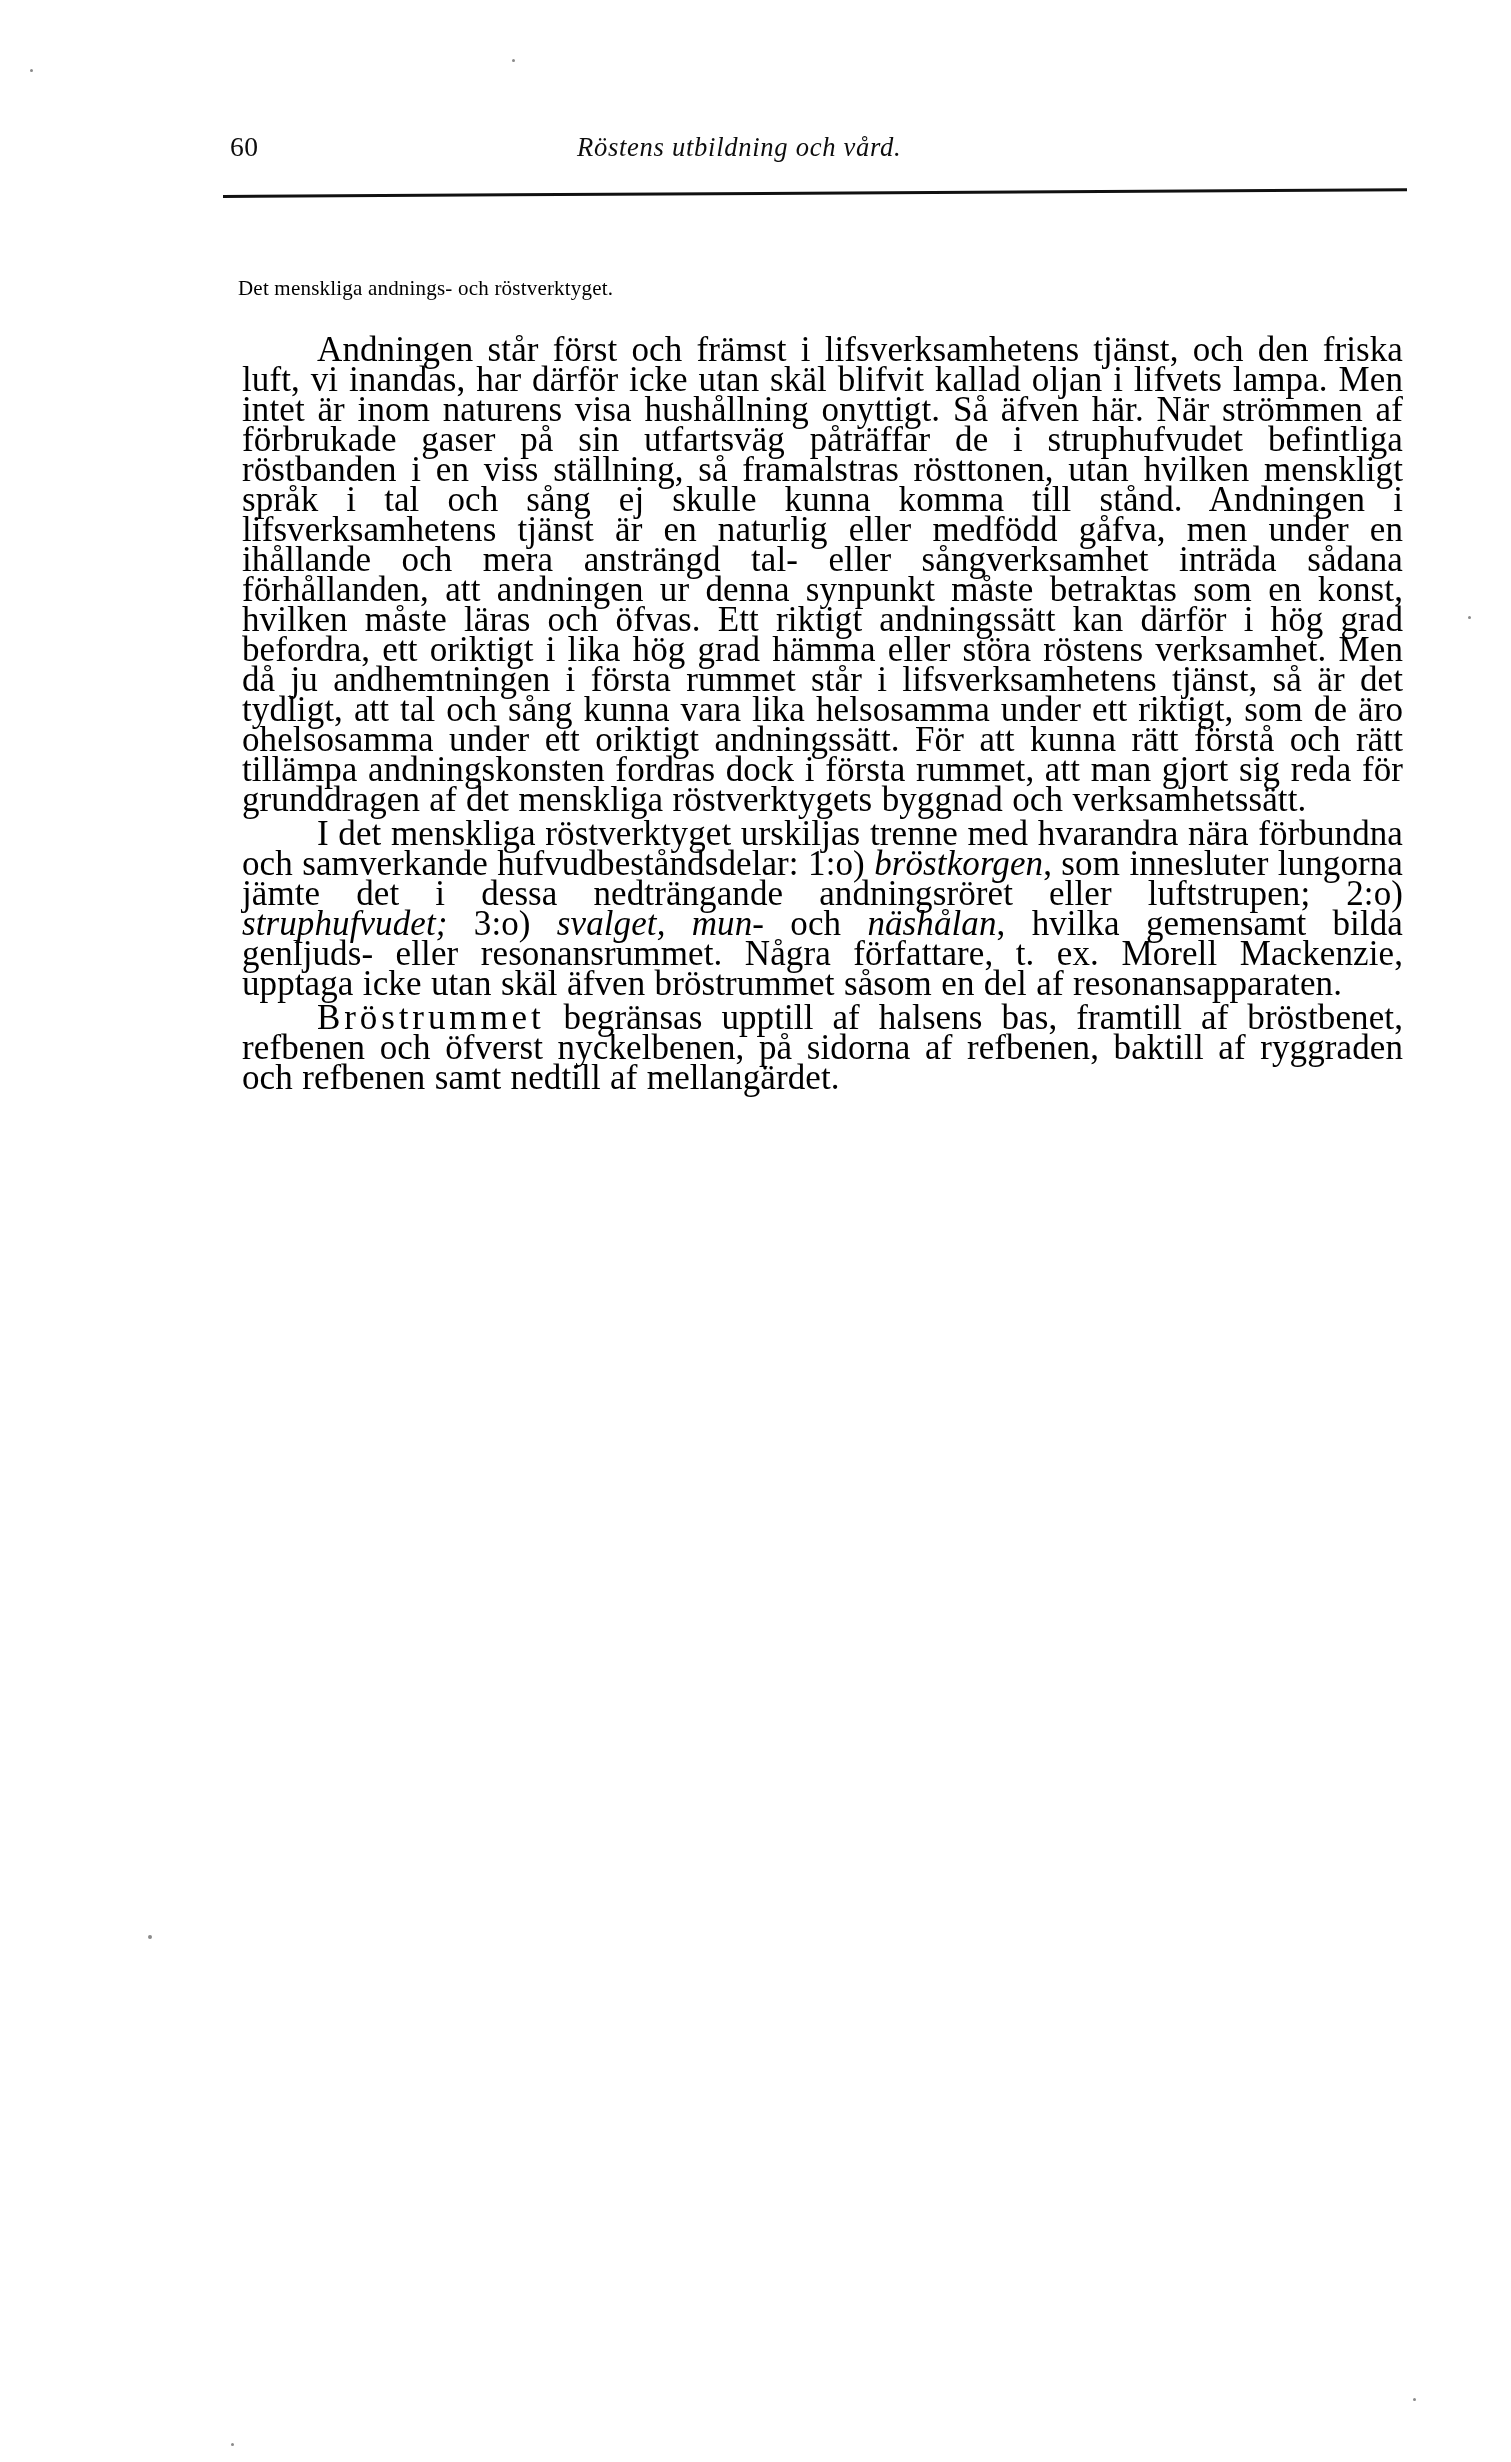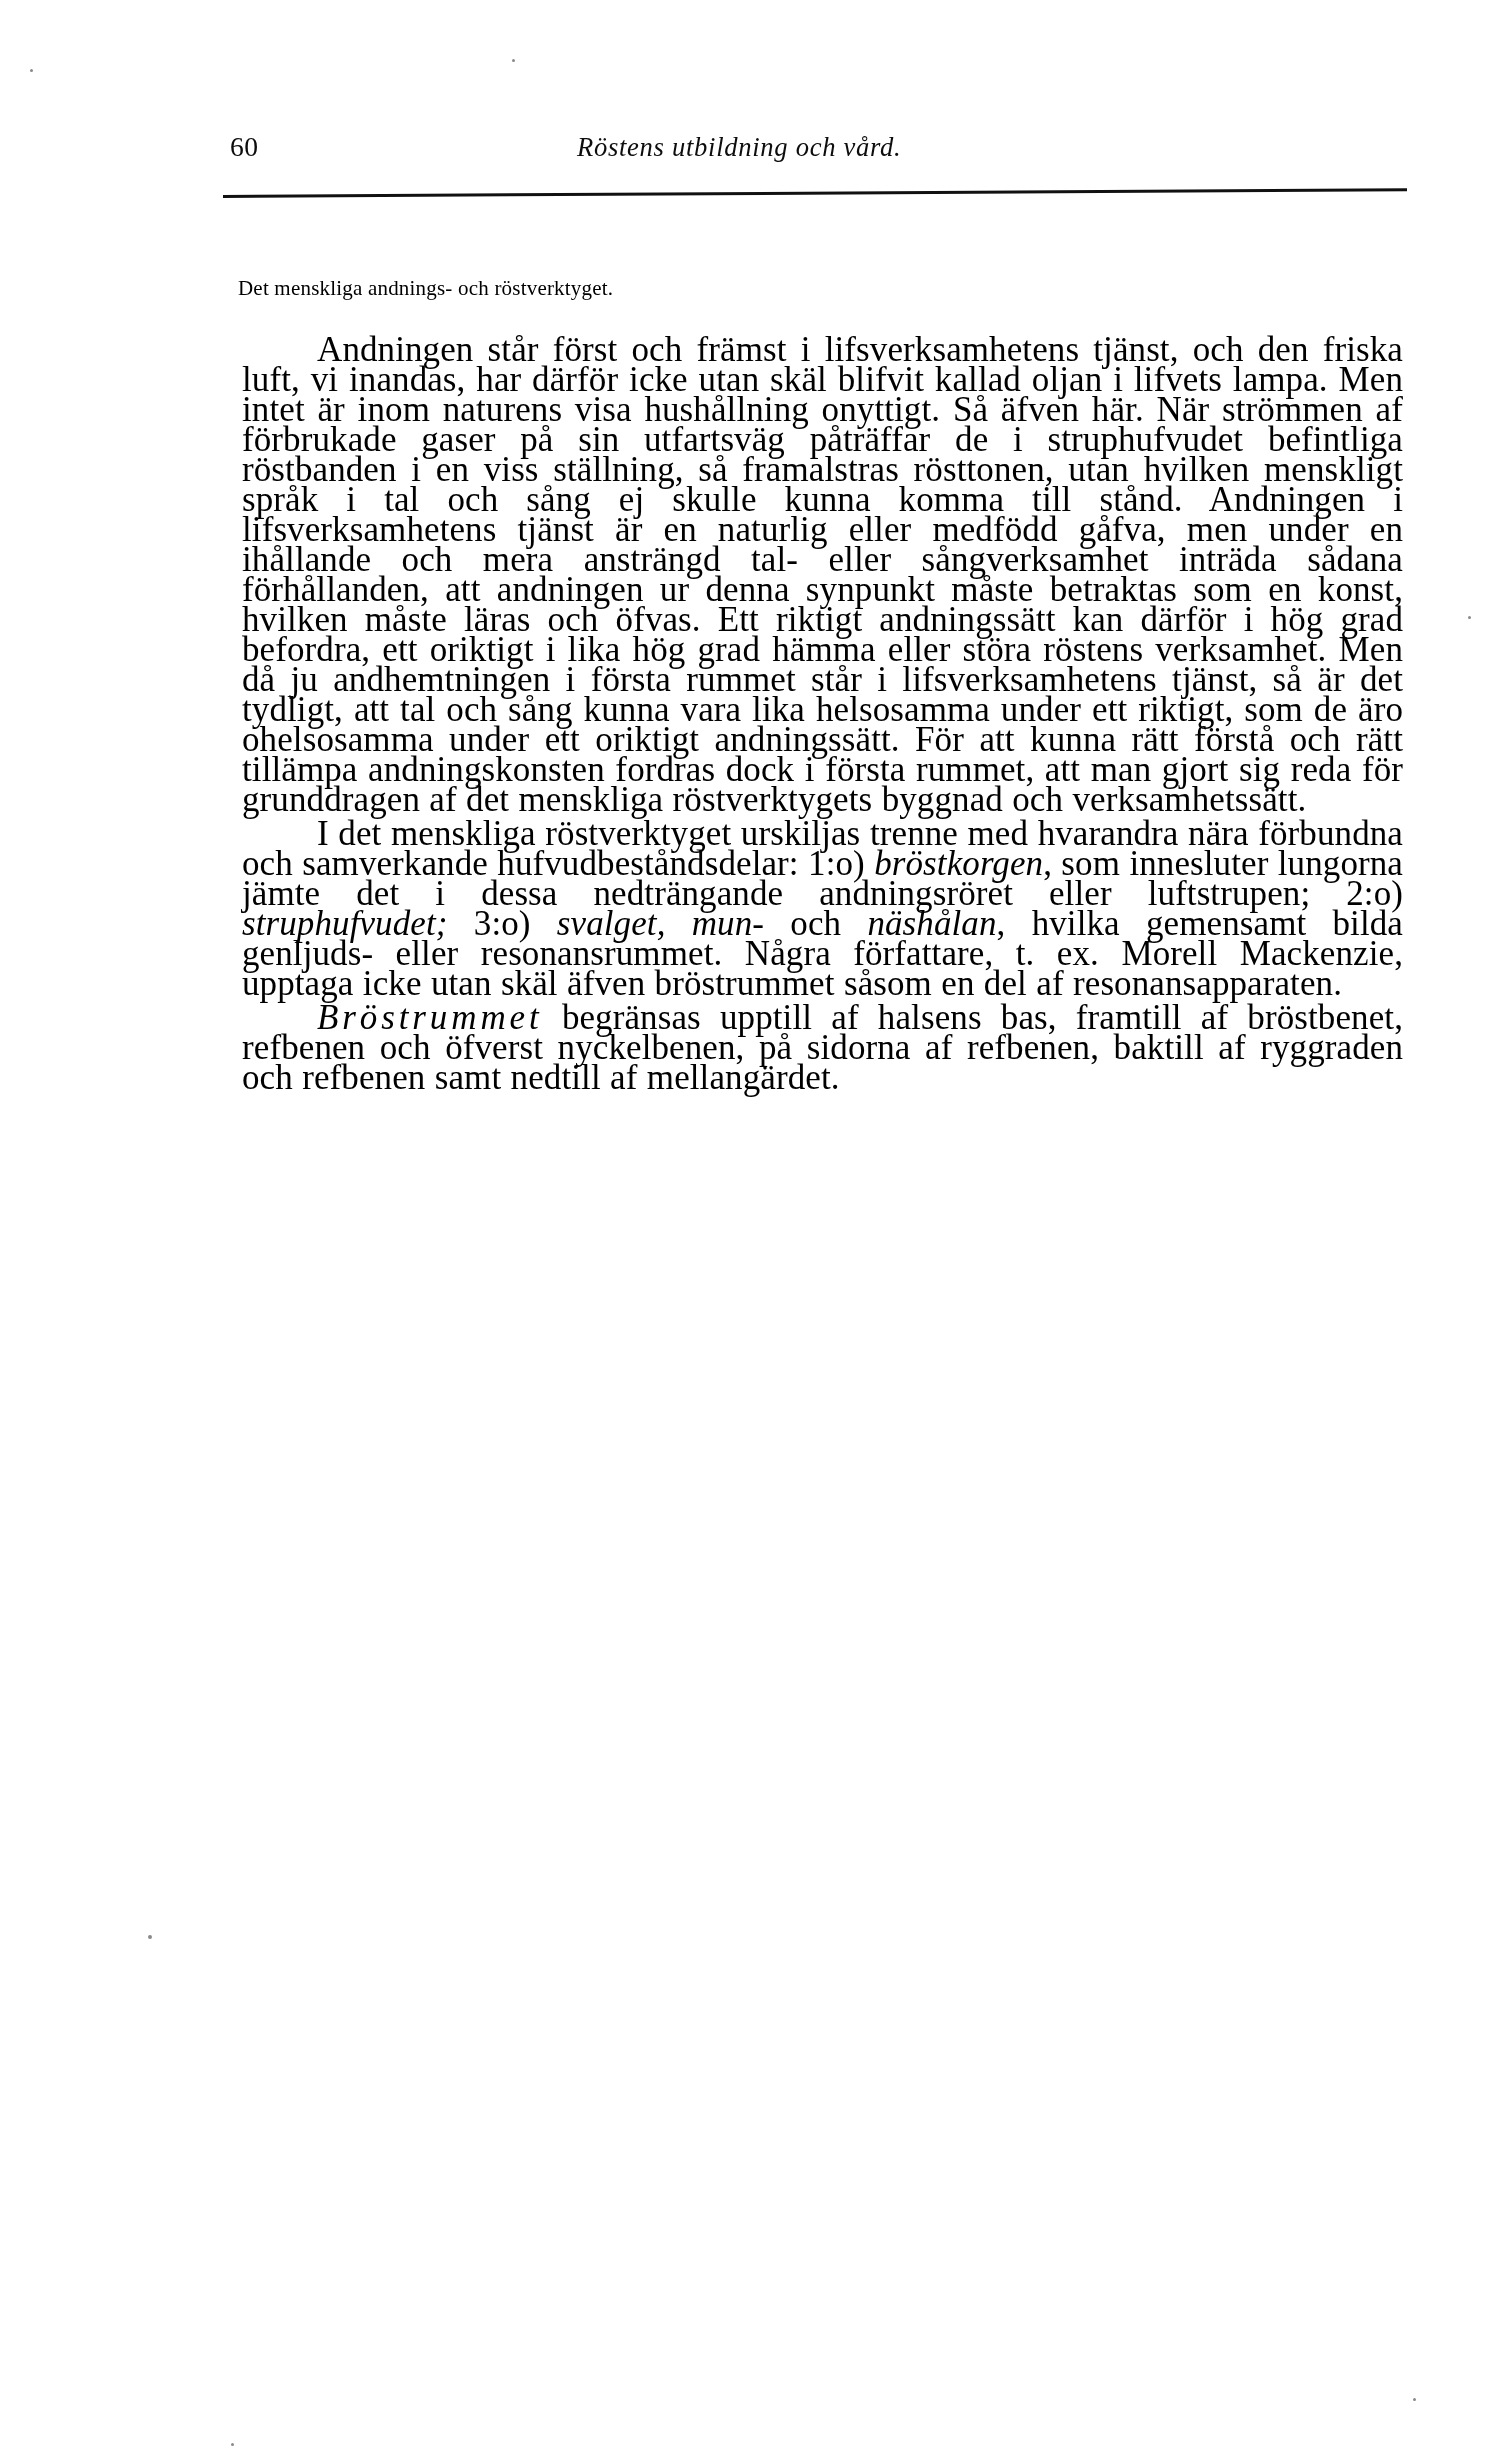--- a/index.html
+++ b/index.html
@@ -100,21 +100,20 @@
     padding: 0;
     text-align: center;
     font-weight: bold;
     font-style: italic;
     font-size: 26px;
     line-height: 1.2;
     letter-spacing: 0.2px;
   }
 
   .spaced {
-    font-style: italic;
     letter-spacing: 3.9px;
   }
 
   
   .speck {
     position: absolute;
     background: #2a2a2a;
     border-radius: 50%;
     opacity: .55;
   }

